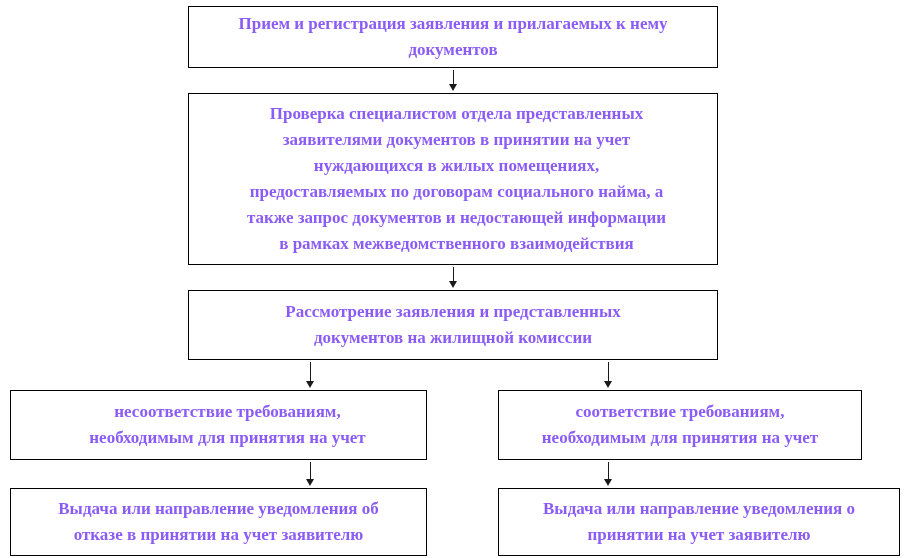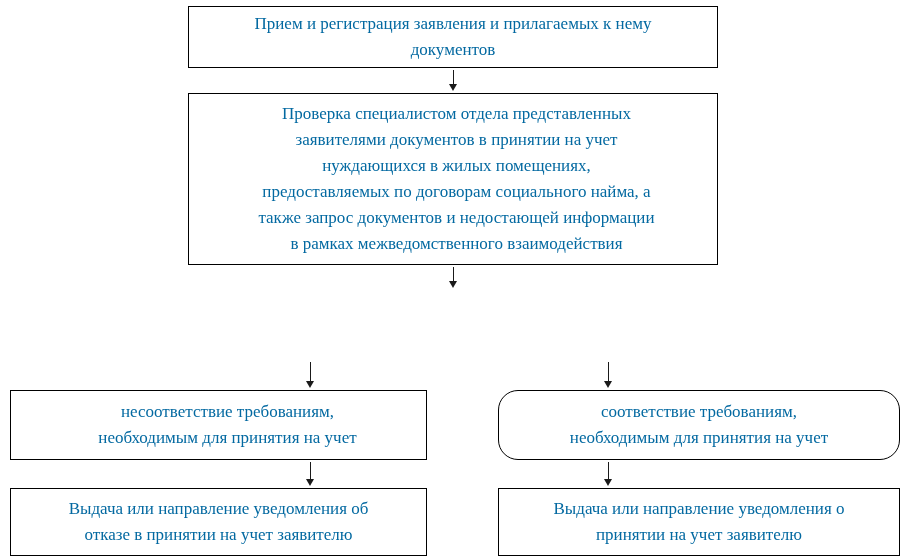--- a/index.html
+++ b/index.html
@@ -6,22 +6,23 @@
     margin: 0;
     padding: 0;
     background: #ffffff;
   }
   .canvas {
     position: relative;
     width: 907px;
     height: 558px;
     background: #ffffff;
     font-family: "Liberation Serif", "DejaVu Serif", serif;
-    color: #0369a1;
+    color: #8b5cf6;
     overflow: hidden;
+    font-weight: bold;
   }
   .node {
     position: absolute;
     box-sizing: border-box;
     border: 1.5px solid #000000;
     background: #ffffff;
     display: flex;
     align-items: center;
     justify-content: center;
     text-align: center;
@@ -29,21 +30,21 @@
     line-height: 26px;
     white-space: pre-line;
     padding: 2px 6px;
   }
   
   .node-1 { left: 188px; top: 6px;   width: 530px; height: 62px; }
   .node-2 { left: 188px; top: 93px;  width: 530px; height: 172px; padding-left: 13px; }
   .node-3 { left: 188px; top: 290px; width: 530px; height: 70px; }
   
   .node-4 { left: 10px;  top: 390px; width: 417px; height: 70px; padding-left: 24px; }
-  .node-5 { left: 498px; top: 390px; width: 402px; height: 70px; border-radius: 20px; }
+  .node-5 { left: 498px; top: 390px; width: 364px; height: 70px; }
   
   .node-6 { left: 10px;  top: 488px; width: 417px; height: 68px; }
   .node-7 { left: 498px; top: 488px; width: 402px; height: 68px; }
 
   .arrow {
     position: absolute;
     width: 10px;
     display: flex;
     flex-direction: column;
     align-items: center;
@@ -85,20 +86,22 @@
 нуждающихся в жилых помещениях,
 предоставляемых по договорам социального найма, а
 также запрос документов и недостающей информации
 в рамках межведомственного взаимодействия</div>
 
   <div class="arrow arrow-2">
     <div class="shaft"></div>
     <div class="head"></div>
   </div>
 
+  <div class="node node-3">Рассмотрение заявления и представленных
+документов на жилищной комиссии</div>
 
   <div class="arrow arrow-3a">
     <div class="shaft"></div>
     <div class="head"></div>
   </div>
 
   <div class="arrow arrow-3b">
     <div class="shaft"></div>
     <div class="head"></div>
   </div>

